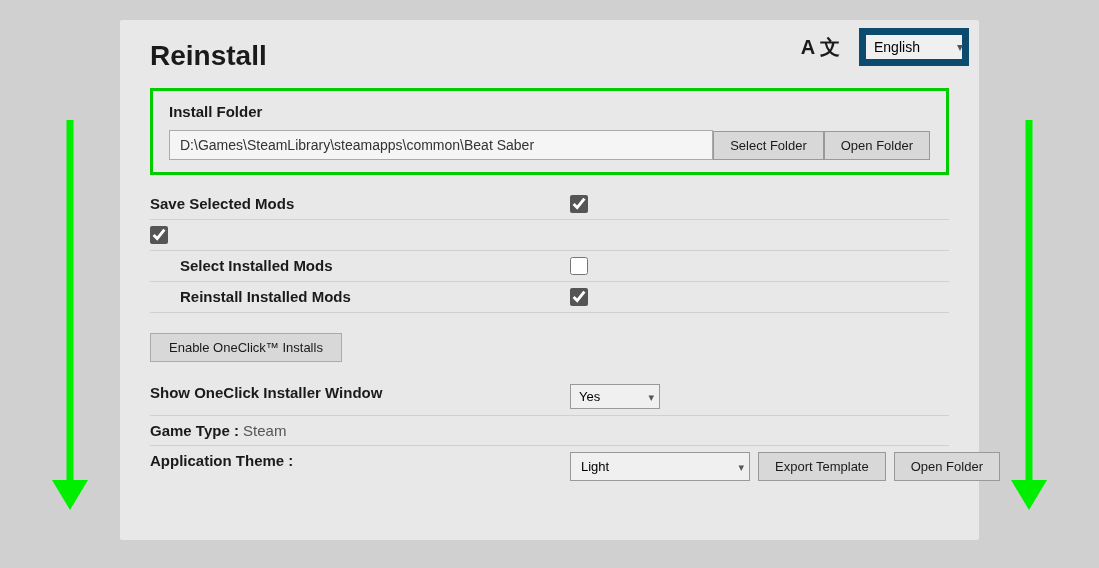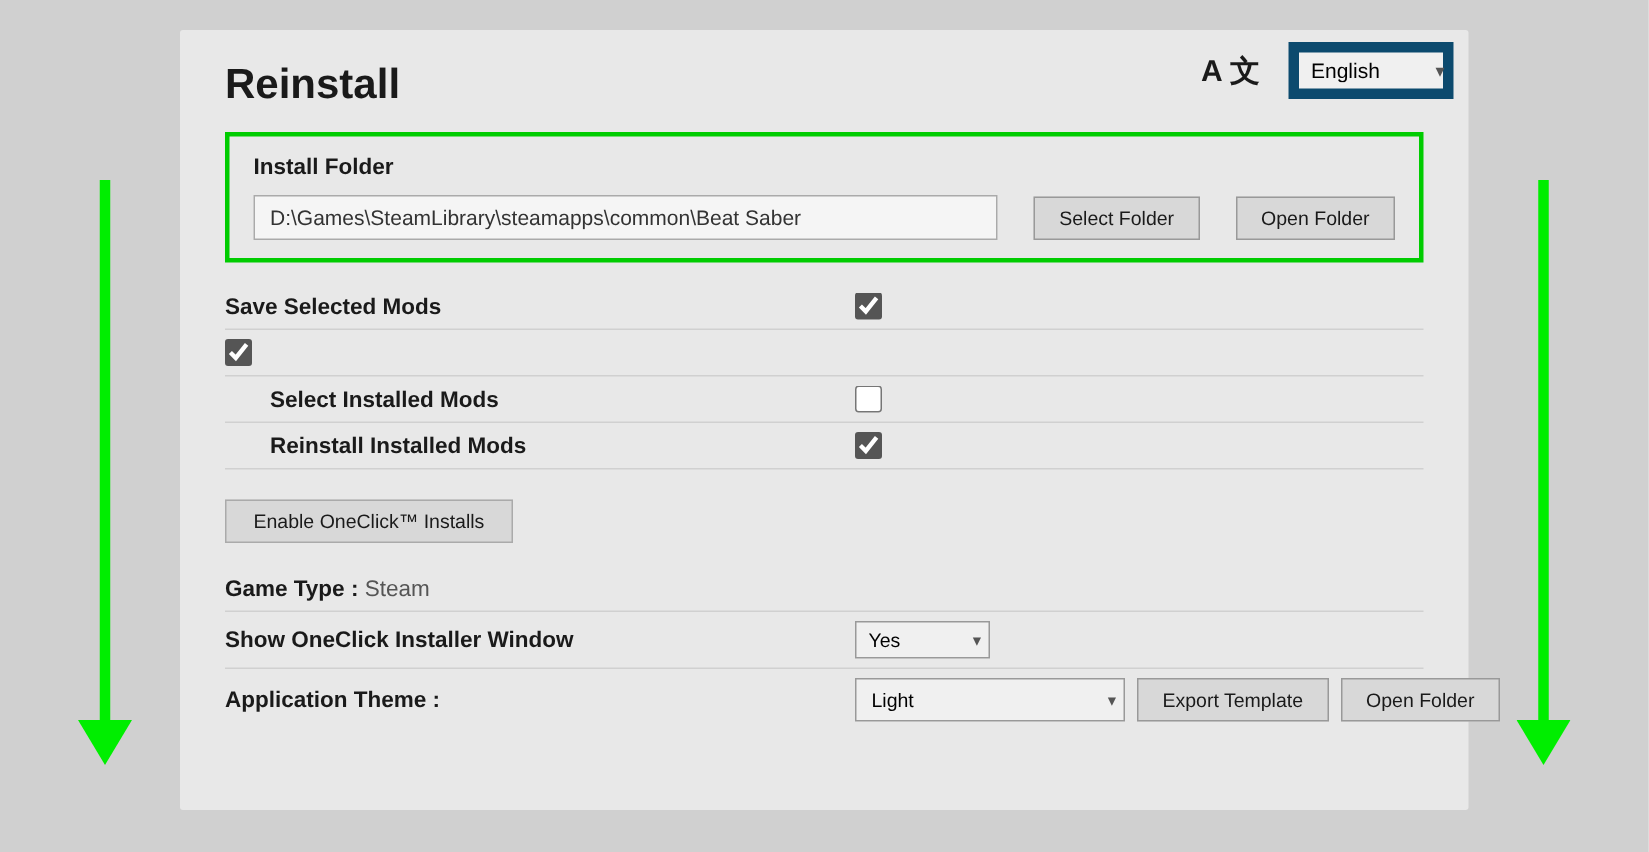--- a/index.html
+++ b/index.html
@@ -81,21 +81,21 @@
     .section-label {
       font-size: 15px;
       font-weight: bold;
       color: #1a1a1a;
       margin-bottom: 10px;
     }
 
     .folder-input-row {
       display: flex;
       align-items: center;
-      gap: 24px;
+      gap: 0;
     }
 
     .folder-path-input {
       flex: 1;
       border: 1px solid #aaa;
       background: #f5f5f5;
       padding: 6px 10px;
       font-size: 14px;
       color: #333;
       cursor: default;
@@ -107,21 +107,21 @@
       padding: 6px 16px;
       font-size: 13px;
       font-weight: 500;
       cursor: pointer;
       white-space: nowrap;
       color: #1a1a1a;
     }
 
     .settings-row {
       display: flex;
-      align-items: center;
+      align-items: flex-start;
       padding: 6px 0;
       border-bottom: 1px solid #d0d0d0;
     }
 
     .settings-row:last-child {
       border-bottom: none;
     }
 
     .row-label {
       font-size: 15px;
@@ -291,33 +291,33 @@
     <div class="checkbox-cell">
       <input class="checkbox-input" type="checkbox" checked="" style="">
     </div>
   </div>
 
   <div style="padding: 10px 0 6px 0;">
     <button class="onceclick-btn">Enable OneClick™ Installs</button>
   </div>
 
   <div class="settings-row">
-    <div class="row-label">
-      <span>Game Type :</span>
-      <span class="game-type-text">Steam</span>
-    </div>
-  </div>
-
-  <div class="settings-row">
     <div class="row-label">Show OneClick Installer Window</div>
     <div class="inline-select-wrapper">
       <select class="inline-select">
         <option>Yes</option>
         <option>No</option>
       </select>
+    </div>
+  </div>
+
+  <div class="settings-row">
+    <div class="row-label">
+      <span>Game Type :</span>
+      <span class="game-type-text">Steam</span>
     </div>
   </div>
 
   <div class="settings-row">
     <div class="row-label">Application Theme :</div>
     <div class="theme-row-controls">
       <div class="theme-select-wrapper">
         <select class="theme-select">
           <option>Light</option>
           <option>Dark</option>

